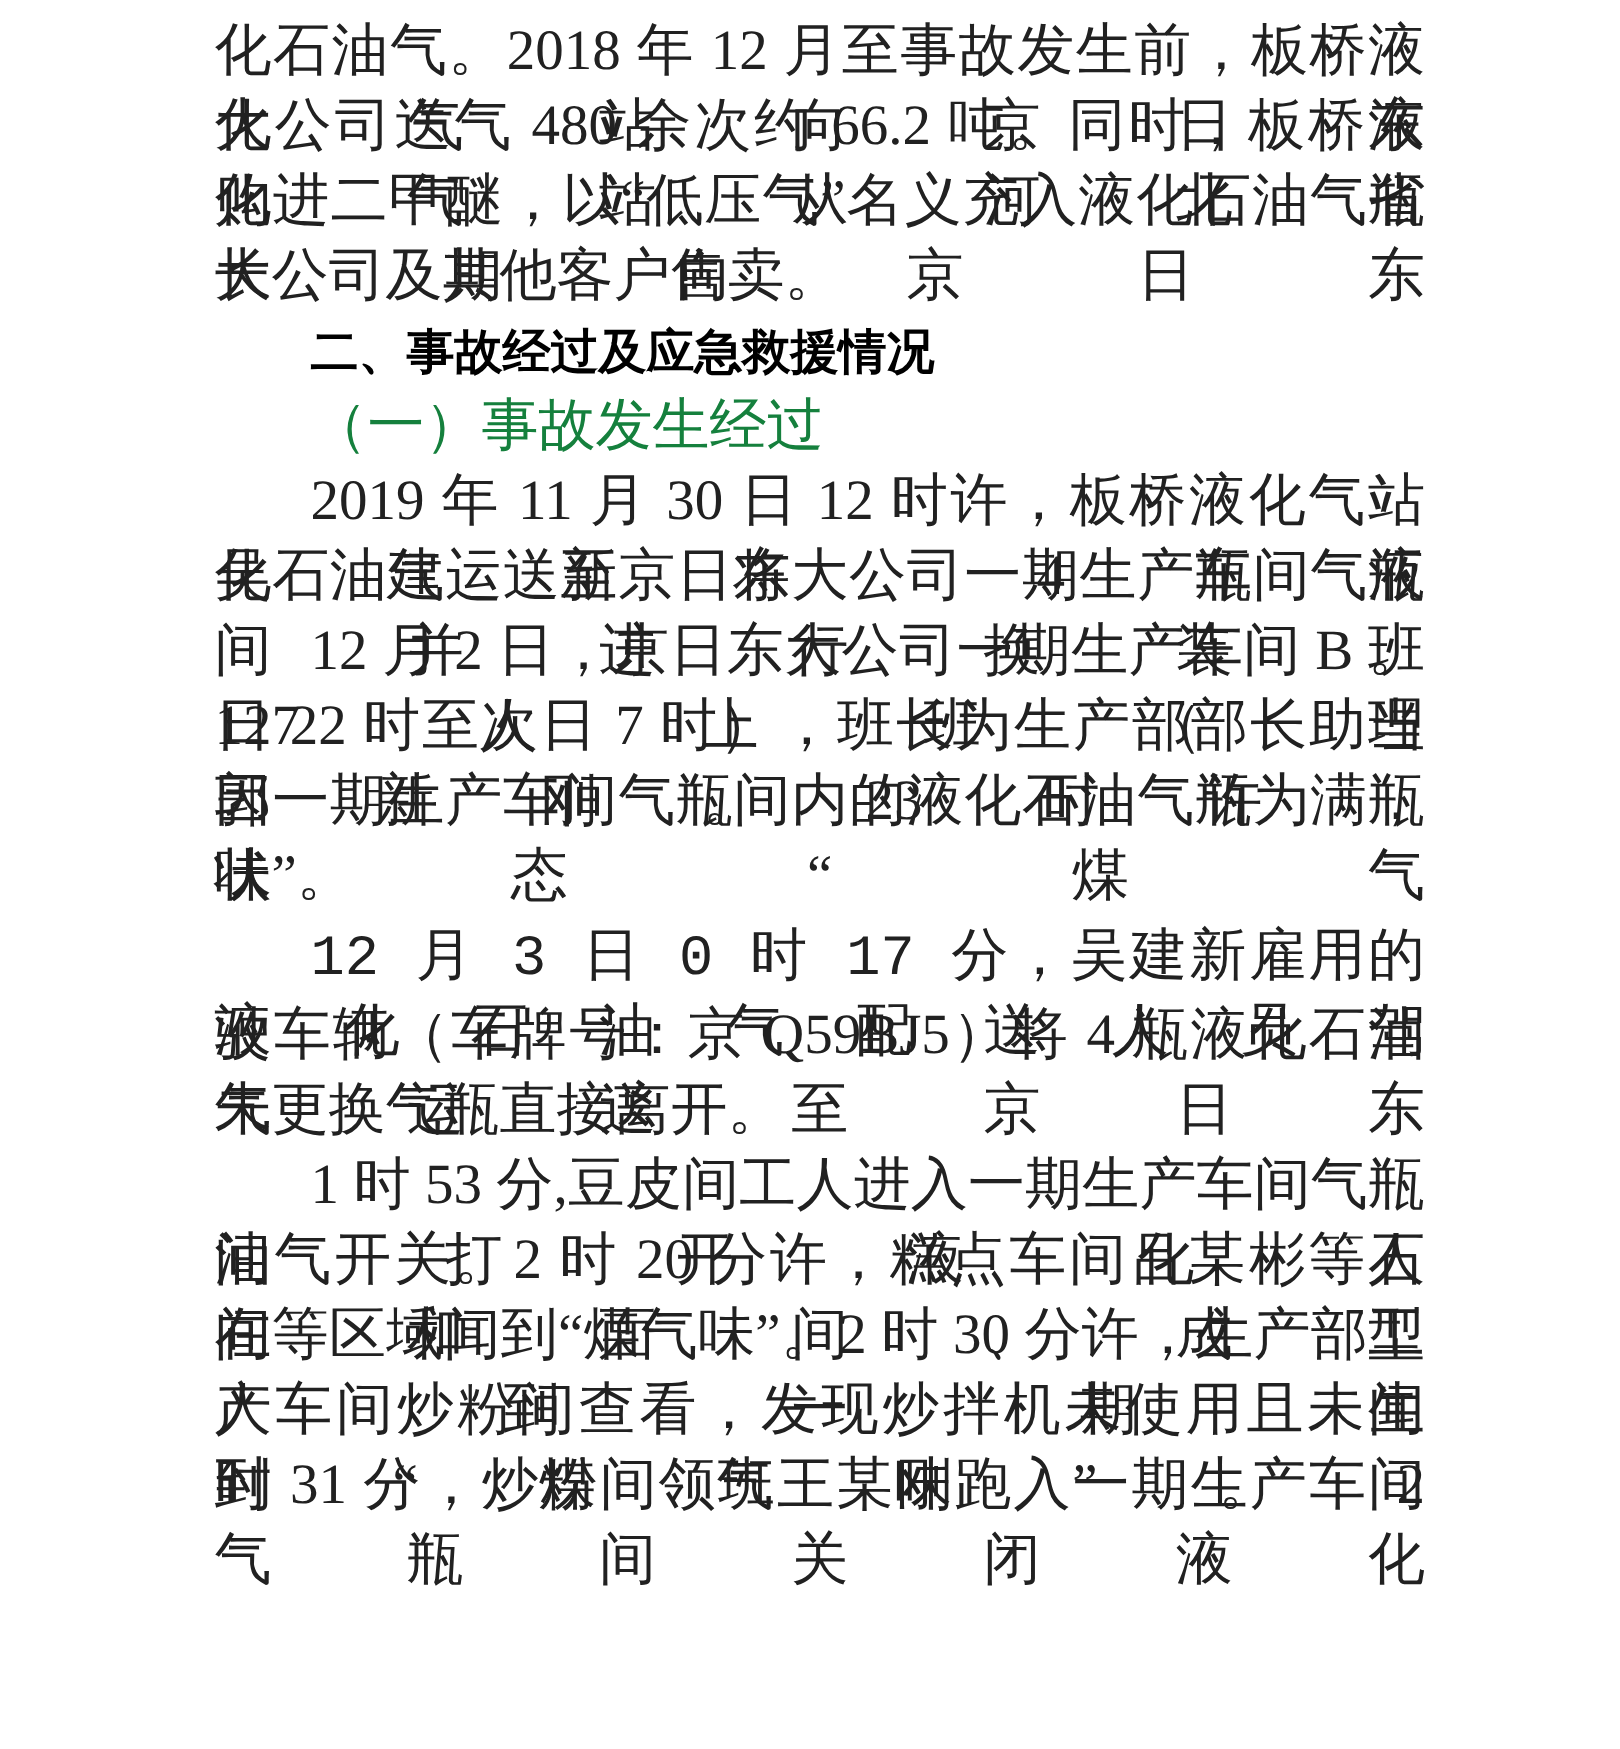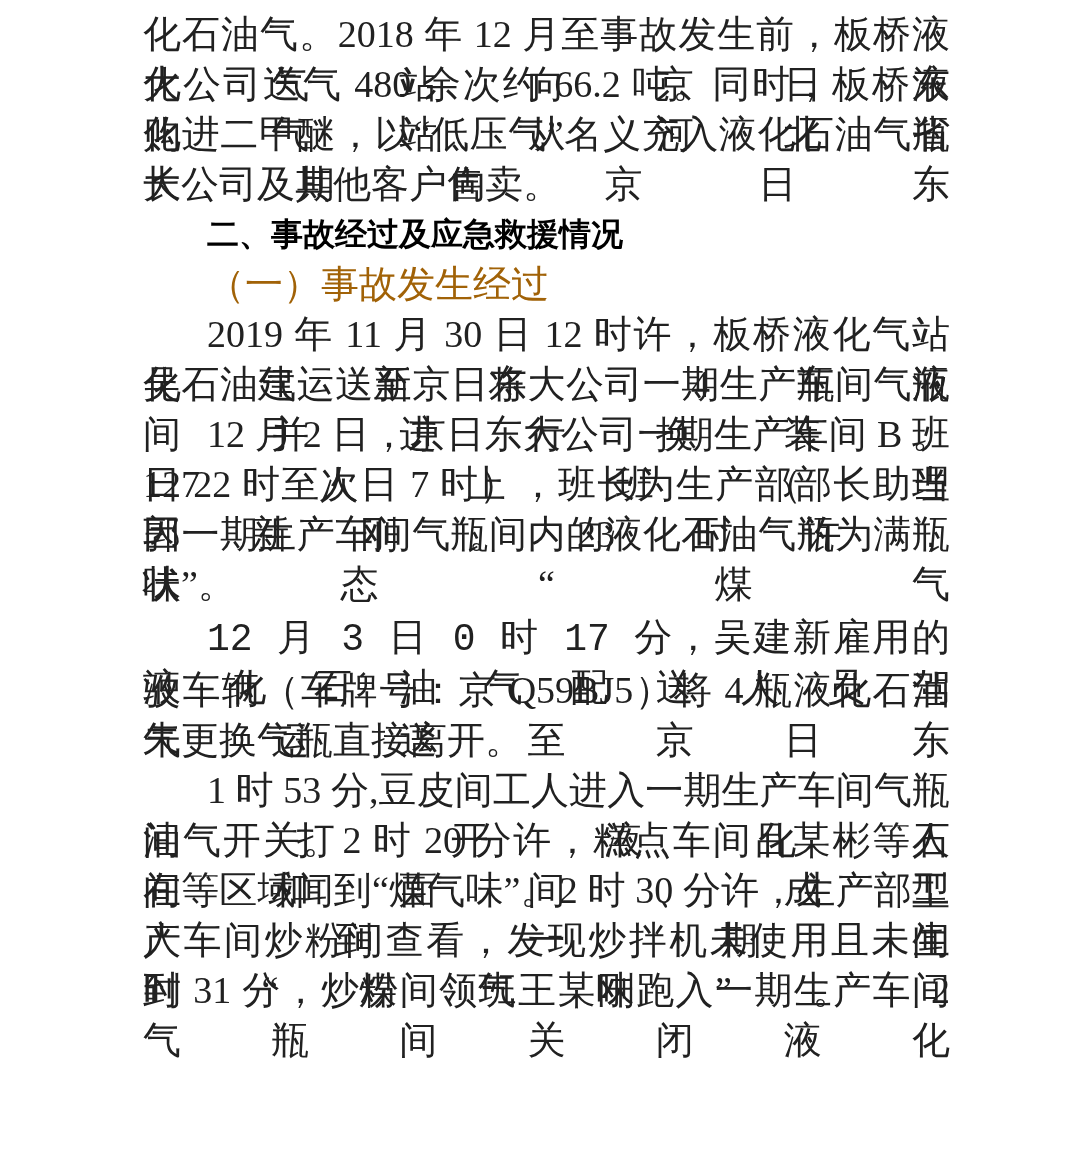--- a/index.html
+++ b/index.html
@@ -40,21 +40,21 @@
     margin-top: 6px;
     font-family: Liberation Mono, monospace;
   }
   .heading {
     font-family: "Liberation Sans", "DejaVu Sans", sans-serif;
     font-weight: bold;
     color: #000000;
     font-size: 32px;
   }
   .sub {
-    color: #a16207;
+    color: #15803d;
   }
 </style>
 </head>
 <body>
 
 <div class="page">
   <div class="textcol">
     <div class="line fill">化石油气。2018 年 12 月至事故发生前，板桥液化气站向京日东</div>
     <div class="line fill">大公司送气 480 余次约 66.2 吨。同时，板桥液化气站从河北省</div>
     <div class="line fill">购进二甲醚，以“低压气”名义充入液化石油气瓶长期向京日东</div>

